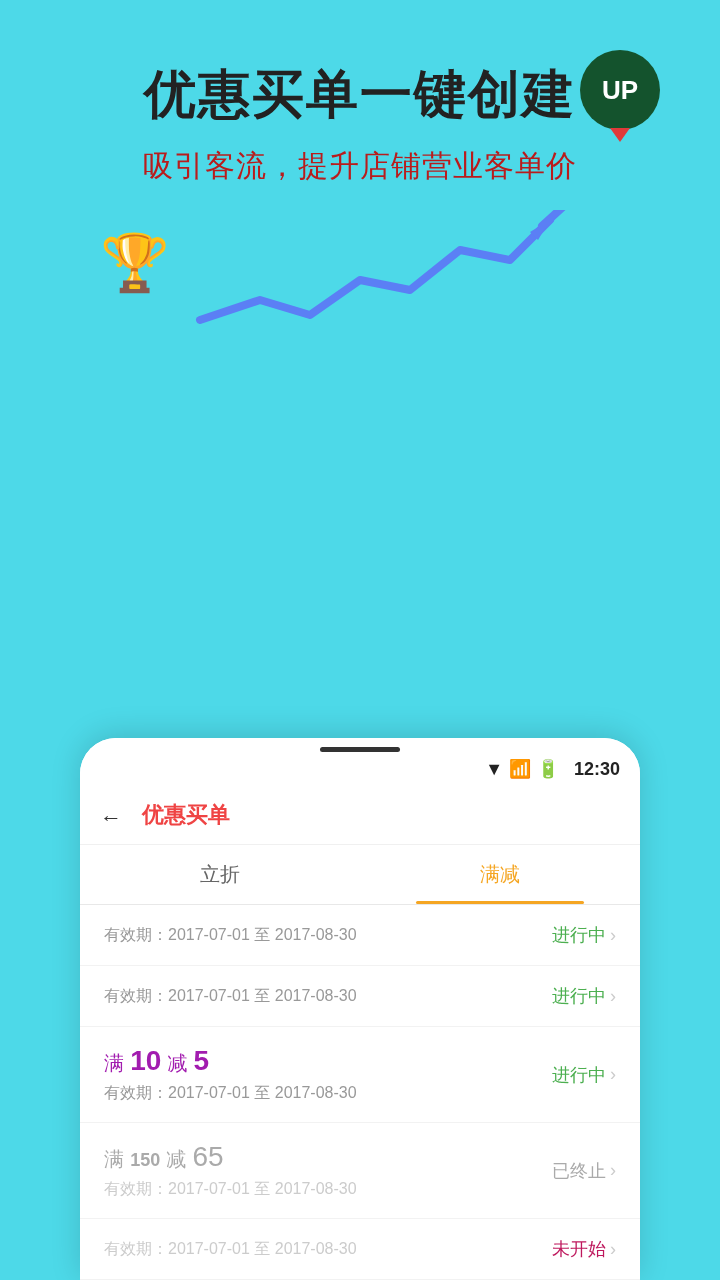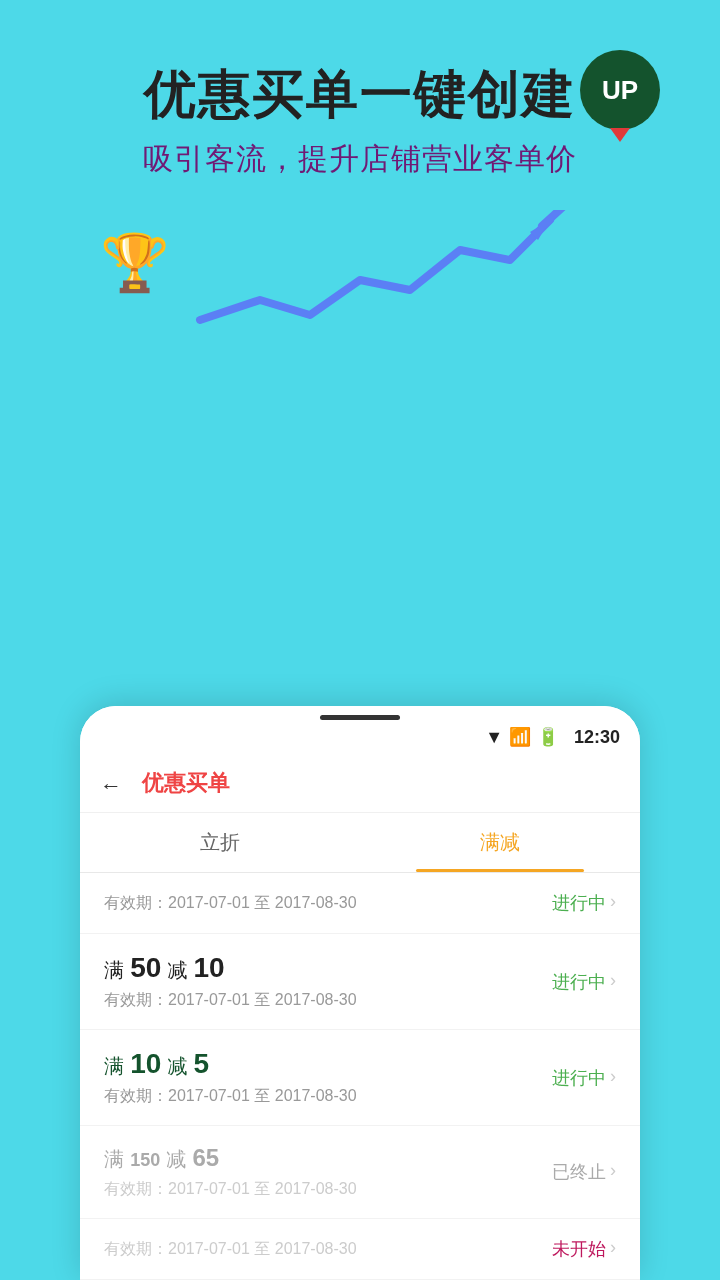--- a/index.html
+++ b/index.html
@@ -16,25 +16,25 @@
     .hero-section {
       text-align: center;
       padding-top: 60px;
       position: relative;
     }
     .hero-title {
       font-size: 52px;
       font-weight: 700;
       color: #222;
       letter-spacing: 2px;
-      margin-bottom: 9px;
+      margin-bottom: 16px;
     }
     .hero-subtitle {
       font-size: 30px;
-      color: #701a75;
+      color: #b91c1c;
       letter-spacing: 1px;
     }
 
     
     .up-badge {
       position: absolute;
       top: 50px;
       right: 60px;
       width: 80px;
       height: 80px;
@@ -197,21 +197,21 @@
       font-size: 22px;
       color: #222;
       margin-bottom: 6px;
     }
     .item-subtitle {
       font-size: 16px;
       color: #999;
     }
     .item-right {
       display: flex;
-      align-items: flex-start;
+      align-items: center;
       gap: 4px;
       font-size: 18px;
       color: #999;
       margin-left: 28px;
     }
     .item-right .chevron {
       font-size: 18px;
       color: #ccc;
     }
   </style>
@@ -270,55 +270,49 @@
     <div class="item-left">
       <div class="item-subtitle" style="color:#999;">有效期：2017-07-01 至 2017-08-30</div>
     </div>
     <div class="item-right">
       <span style="color:#4CAF50;">进行中</span>
       <span class="chevron">›</span>
     </div>
   </div>
         <div class="list-item">
     <div class="item-left">
-      <div class="item-title" style="color:#222;">
-        <span style="font-size:20px;">满</span>
-        <span style="font-size:28px;font-weight:700;">50</span>
-        <span style="font-size:20px;">减</span>
-        <span style="font-size:28px;font-weight:700;">10</span>
-      </div>
       <div class="item-subtitle" style="color:#999;">有效期：2017-07-01 至 2017-08-30</div>
     </div>
     <div class="item-right">
       <span style="color:#4CAF50;">进行中</span>
       <span class="chevron">›</span>
     </div>
   </div>
         <div class="list-item">
     <div class="item-left">
-      <div class="item-title" style="color:#14532d;">
+      <div class="item-title" style="color:#a21caf;">
         <span style="font-size:20px;">满</span>
         <span style="font-size:28px;font-weight:700;">10</span>
         <span style="font-size:20px;">减</span>
         <span style="font-size:28px;font-weight:700;">5</span>
       </div>
       <div class="item-subtitle" style="color:#999;">有效期：2017-07-01 至 2017-08-30</div>
     </div>
     <div class="item-right">
       <span style="color:#4CAF50;">进行中</span>
       <span class="chevron">›</span>
     </div>
   </div>
         <div class="list-item">
     <div class="item-left">
       <div class="item-title" style="color:#aaa;">
         <span style="font-size:20px;">满</span>
         <span style="font-size:18px;font-weight:700;">150</span>
         <span style="font-size:20px;">减</span>
-        <span style="font-size:24px;font-weight:700;">65</span>
+        <span style="font-size:28px;font-weight:400;">65</span>
       </div>
       <div class="item-subtitle" style="color:#ccc;">有效期：2017-07-01 至 2017-08-30</div>
     </div>
     <div class="item-right">
       <span style="color:#aaa;">已终止</span>
       <span class="chevron">›</span>
     </div>
   </div>
         <div class="list-item">
     <div class="item-left">

